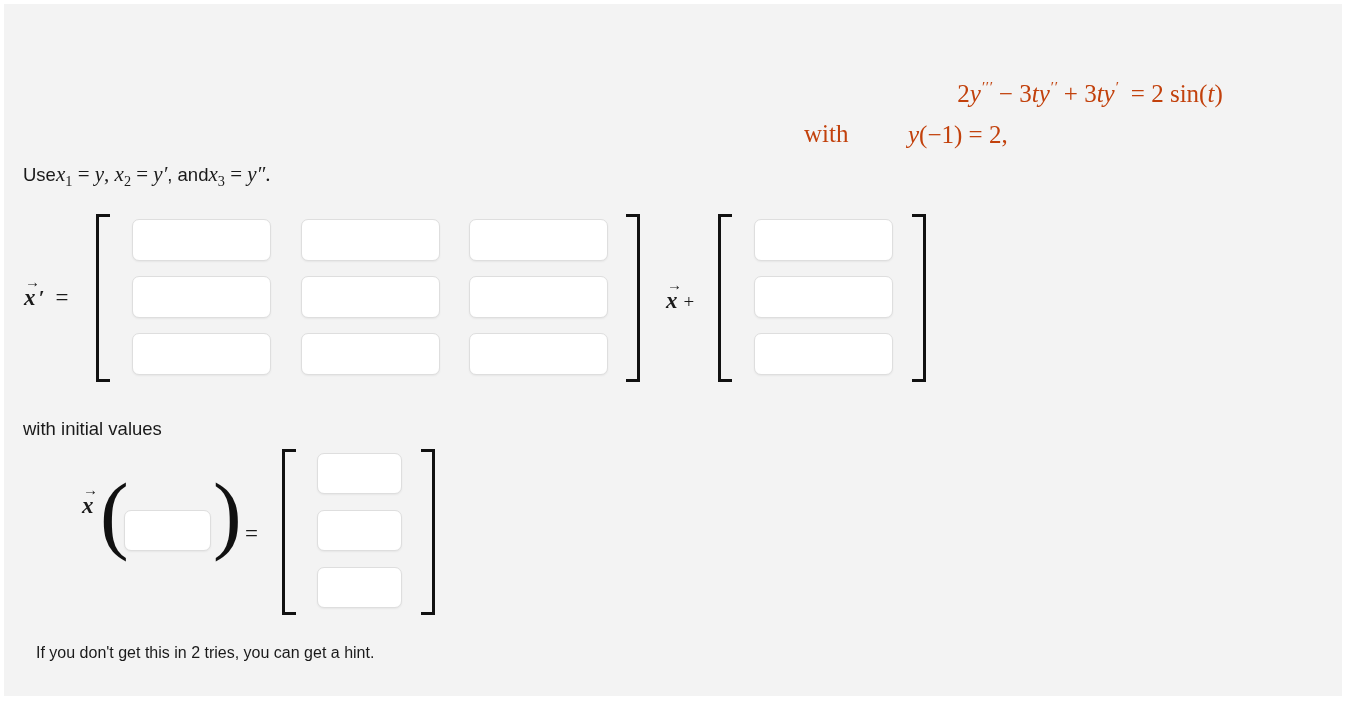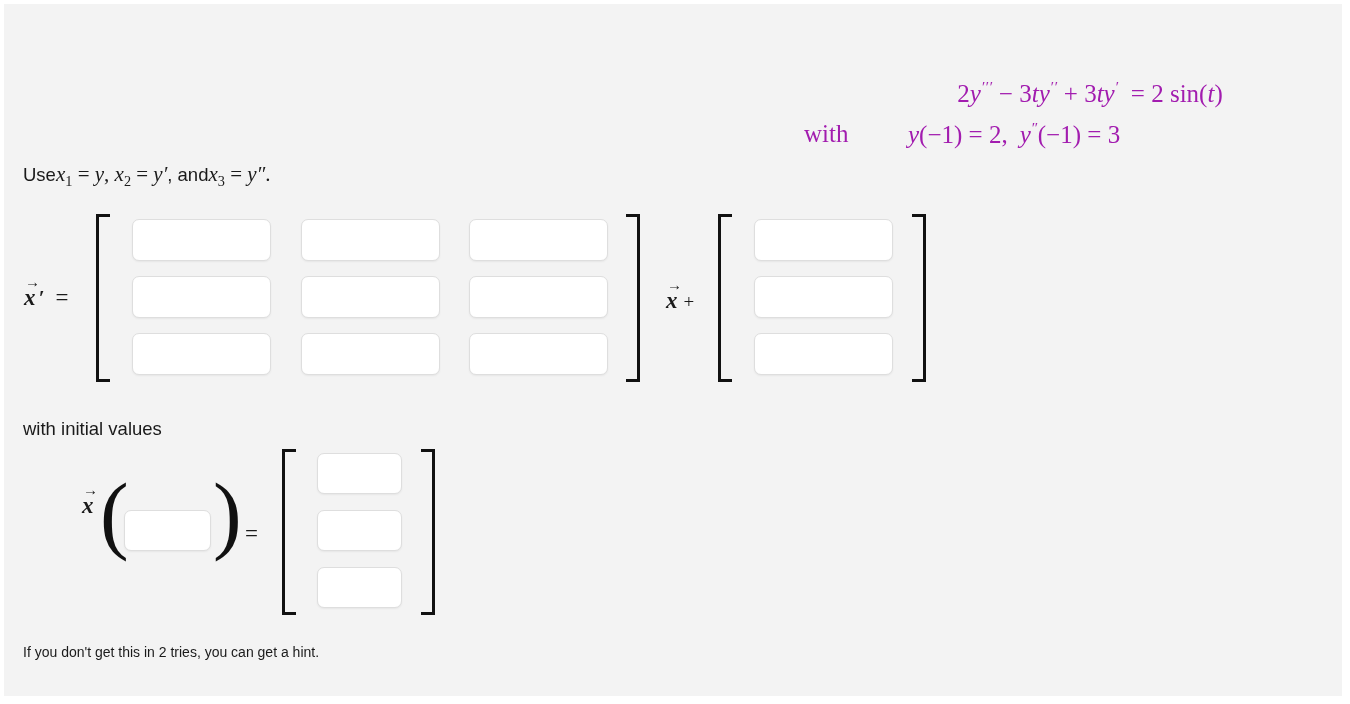--- a/index.html
+++ b/index.html
@@ -29,21 +29,21 @@
     letter-spacing: 0.1px;
     white-space: nowrap;
   }
   .eqblock {
     position: absolute;
     left: 800px; top: 66px;
     width: 520px;
     font-family: "Liberation Serif", serif;
     font-size: 25px;
     line-height: 34px;
-    color: #a21caf;
+    color: #c2410c;
   }
   .eq-line1 {
     text-align: center;
     padding-left: 52px;
     white-space: nowrap;
   }
   .eq-line2 {
     white-space: nowrap;
     display: flex;
     align-items: baseline;
@@ -172,22 +172,22 @@
   }
   .eq2-equals {
     position: absolute;
     left: 241px; top: 77px;
     font-family: "Liberation Serif", serif;
     font-size: 23px;
   }
 
   .footer {
     position: absolute;
-    left: 19px; top: 640px;
-    font-size: 14px;
+    left: 32px; top: 640px;
+    font-size: 16px;
   }
 </style>
 </head>
 <body>
 
 <div id="page">
 
 
   <div class="eqblock">
     <div class="eq-line1">
@@ -200,25 +200,20 @@
       <span class="up">2</span>
       <span class="up">sin(</span><span class="it">t</span><span class="up">)</span>
     </div>
     <div class="eq-line2">
       <span class="eq-with">with</span>
       <span style="margin-right:12px">
         <span class="it">y</span><sup class="pr"></sup><span class="up">(−1)</span>
         <span class="up">=</span>
         <span class="up">2</span><span class="up">,</span>
       </span>
-      <span>
-        <span class="it">y</span><sup class="pr">″</sup><span class="up">(−1)</span>
-        <span class="up">=</span>
-        <span class="up">3</span>
-      </span>
     </div>
   </div>
 
   <div class="subline">
     <span>Use </span>
     <span class="m"><i>x</i><sub>1</sub><span> = </span><i>y</i><span>, </span><i>x</i><sub>2</sub><span> = </span><i>y′</i></span>
     <span>, and </span>
     <span class="m"><i>x</i><sub>3</sub><span> = </span><i>y″</i><span>.</span></span>
   </div>
 

